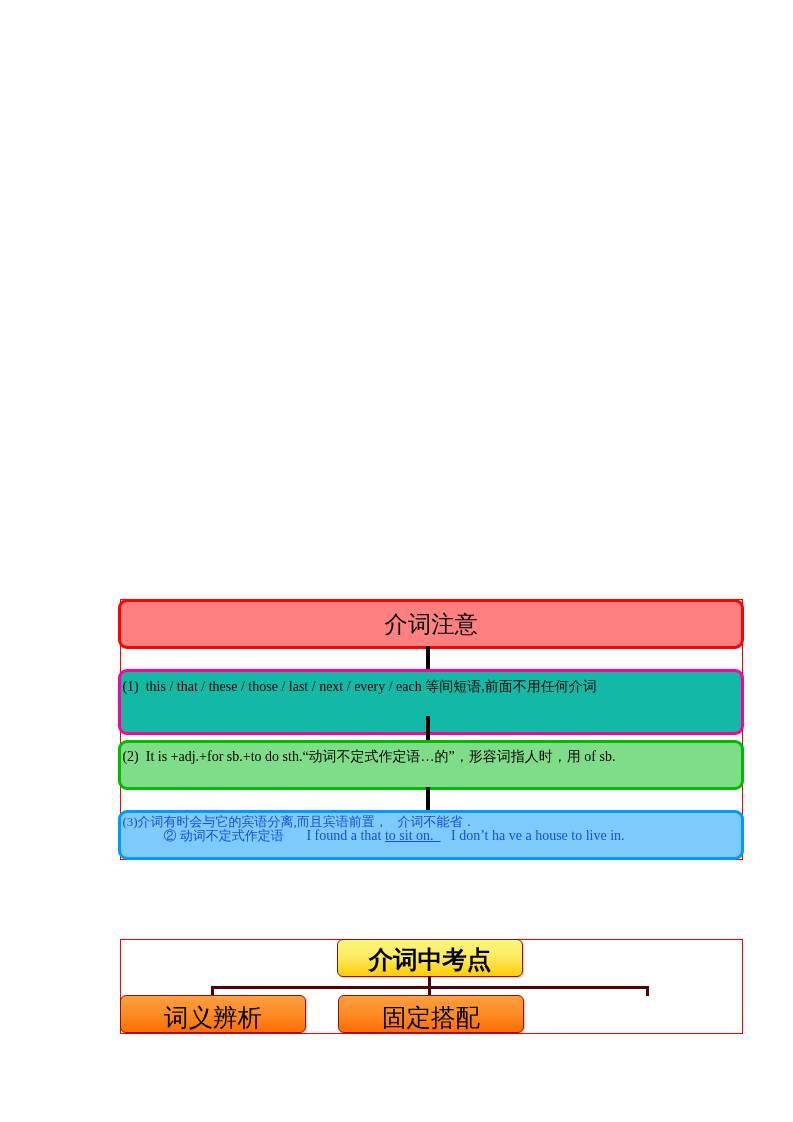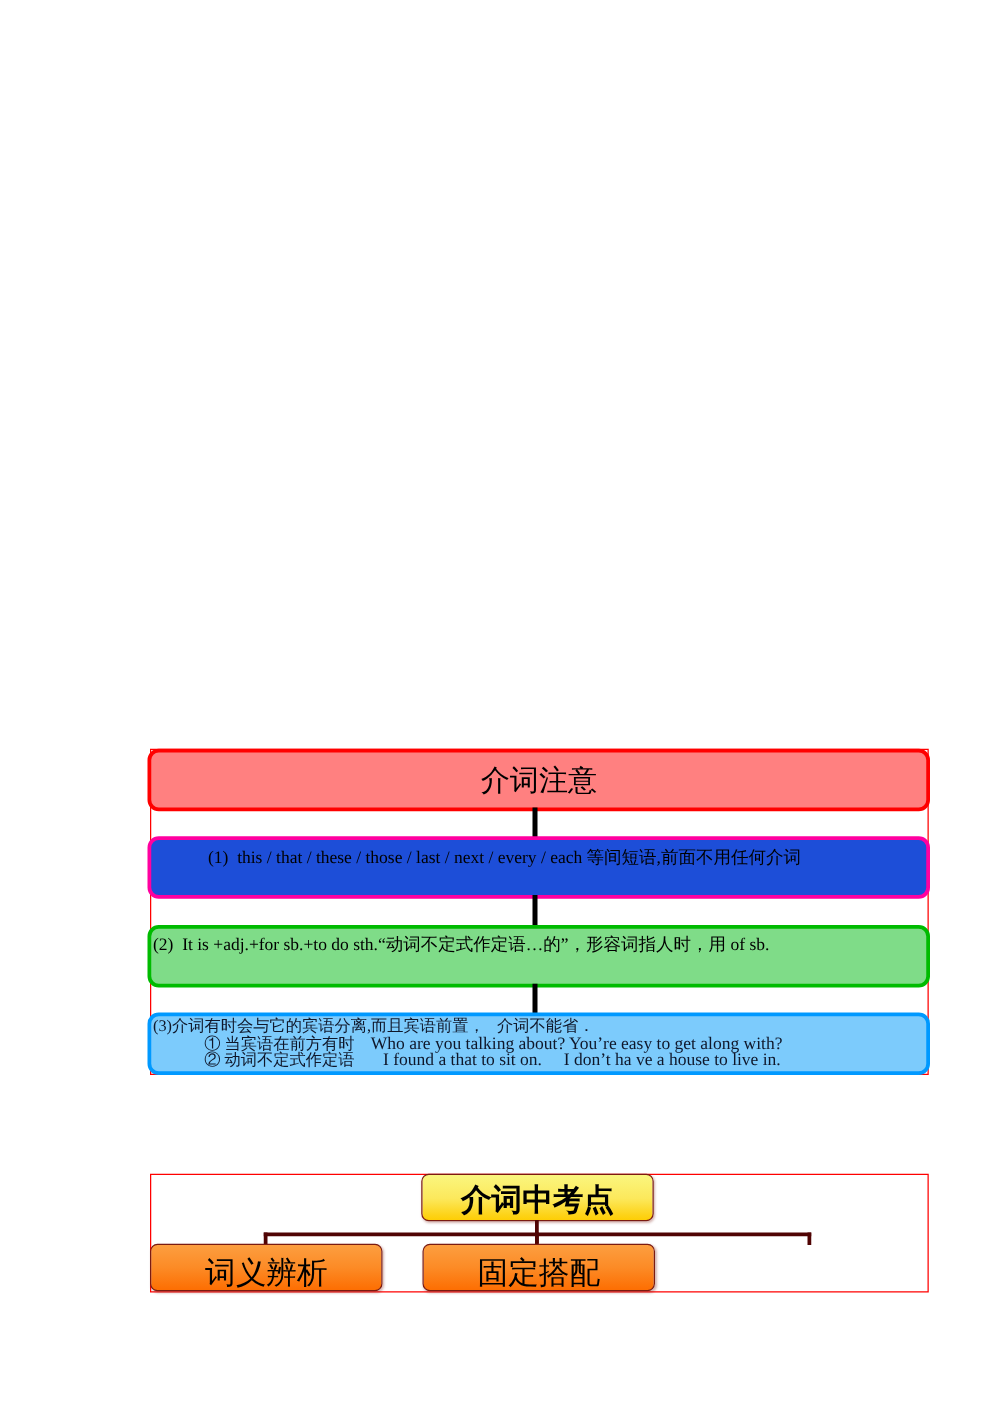--- a/index.html
+++ b/index.html
@@ -19,38 +19,38 @@
   .conn{position:absolute;background:#000000;}
 
   
   #frame1{left:120px;top:599px;width:623px;height:261px;}
 
   #box-title{left:118.4px;top:599px;width:625.6px;height:50px;
       background:#FF8080;border:3px solid #FF0000;border-radius:9px;
       justify-content:center;}
   #box-title .txt{text-align:center;font-size:23.3px;color:#000;}
 
-  #box-1{left:118.4px;top:669px;width:625.6px;height:50px;align-items:flex-start;
-      background:#1d4ed8;border:3px solid #FF00A0;border-radius:9px;padding-left:44px;}
+  #box-1{left:118.4px;top:669px;width:625.6px;height:66px;align-items:flex-start;
+      background:#14b8a6;border:3px solid #FF00A0;border-radius:9px;}
   #box-1 .txt{padding:6px 1px 0 1px;color:#000;line-height:16px;white-space:nowrap;}
 
   #box-2{left:118.4px;top:740px;width:625.6px;height:50px;align-items:flex-start;
       background:#7FDC88;border:3px solid #00BB00;border-radius:9px;}
   #box-2 .txt{padding:5px 1px 0 1px;color:#000;line-height:16px;white-space:nowrap;}
 
   #box-3{left:118.4px;top:810px;width:625.6px;height:50px;align-items:flex-start;
       background:#7CCBFC;border:3px solid #0099FF;border-radius:9px;}
-  #box-3 .txt{padding:1px 1px 0 1px;color:#0f172a;white-space:nowrap;}
+  #box-3 .txt{padding:1px 1px 0 1px;color:#1d4ed8;white-space:nowrap;}
   #box-3 .txt>div{height:13.7px;line-height:13.7px;}
   #box-3 .txt span{line-height:13.7px;}
   .cn{font-size:14px;}
   .en{font-size:14px;}
   #box-3 .cn{font-size:13px;}
   #box-3 .ind{padding-left:41px;}
-  #box-3 .ul{}
+  #box-3 .ul{text-decoration:underline;}
 
   .c1{left:425.8px;top:646px;width:4.3px;height:24px;}
   .c2{left:425.8px;top:716px;width:4.3px;height:26px;}
   .c3{left:425.8px;top:787px;width:4.3px;height:25px;}
 
   
   #frame2{left:120px;top:939px;width:623px;height:95px;}
 
   .btn{position:absolute;box-sizing:border-box;display:flex;align-items:center;
        justify-content:center;border:1.6px solid #7B1B11;border-radius:6px;}
@@ -93,21 +93,20 @@
 
   <div class="rr" id="box-2">
     <div class="txt"><span class="en">(2)&nbsp;&nbsp;It is +adj.+for sb.+to do sth.</span><span class="cn">“动词不定式作定语…的”，形容词指人时，用</span><span class="en">&nbsp;of sb.</span></div>
   </div>
 
   <div class="conn c3"></div>
 
   <div class="rr" id="box-3">
     <div class="txt">
       <div><span class="cn">(3)介词有时会与它的宾语分离,而且宾语前置，&nbsp;&nbsp;&nbsp;介词不能省．</span></div>
-      <div class="ind"><span class="cn">①&nbsp;</span><span class="cn">当宾语在前方有时&nbsp;&nbsp;&nbsp;&nbsp;</span><span class="en">Who are you talking about? You’re easy to get along with?</span></div>
       <div class="ind"><span class="cn">②&nbsp;</span><span class="cn">动词不定式作定语&nbsp;&nbsp;&nbsp;&nbsp;&nbsp;&nbsp;&nbsp;</span><span class="en">I found a that </span><span class="en ul">to&nbsp;sit&nbsp;on.&nbsp;&nbsp;</span><span class="en">&nbsp;&nbsp;&nbsp;I don’t ha ve a house to live in.</span></div>
     </div>
   </div>
 
   <div class="tblframe" id="frame2"></div>
 
   <div class="btn" id="box-yellow">
     <div class="txt">介词中考点</div>
   </div>
 

